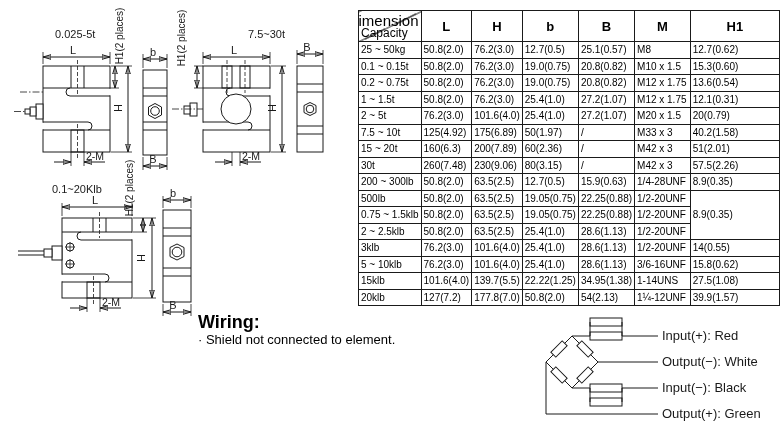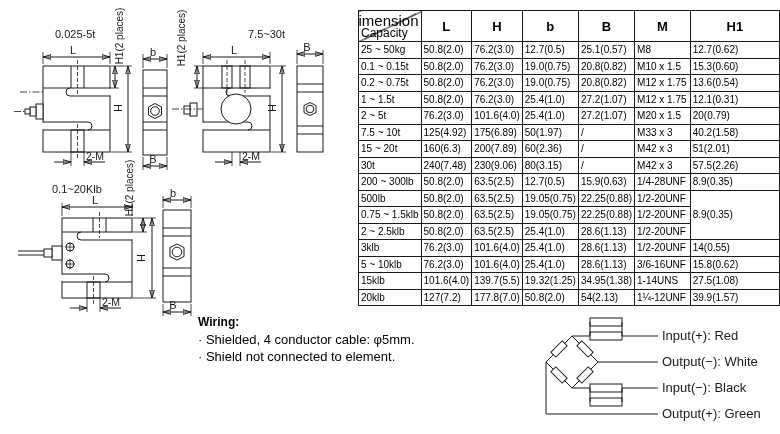--- a/index.html
+++ b/index.html
@@ -35,21 +35,21 @@
       #fff calc(50% - 0.6px),#1a1a1a calc(50% - 0.6px),
       #1a1a1a calc(50% + 0.6px),#fff calc(50% + 0.6px));
   }
   th.diag .d-top{position:absolute;top:1px;right:2px;font-size:15px;font-weight:normal}
   th.diag .d-bot{position:absolute;bottom:1px;left:2px;font-size:12px;font-weight:normal}
   td.cap{padding-left:3px}
   td.h1c{padding-left:14px}
 
   
   .wiring{position:absolute;left:198px;top:314px;width:324px}
-  .wiring .title{font-size:12px;font-weight:bold;line-height:17px}
+  .wiring .title{font-size:18px;font-weight:bold;line-height:17px}
   .wiring .bullet{font-size:13px;line-height:17px;padding-left:13px;text-indent:-13px}
 
   
   .circuit{position:absolute;left:540px;top:316px;width:240px;height:118px}
 </style>
 </head>
 <body>
 
 <svg class="lineart" width="360" height="335" viewBox="0 0 360 335">
   <defs>
@@ -336,21 +336,21 @@
         <td class="cap">15 ~ 20t</td>
         <td>160(6.3)</td>
         <td>200(7.89)</td>
         <td>60(2.36)</td>
         <td>/</td>
         <td>M42 x 3</td>
         <td class="h1c">51(2.01)</td>
       </tr>
       <tr>
         <td class="cap">30t</td>
-        <td>240(7.48)</td>
+        <td>260(7.48)</td>
         <td>230(9.06)</td>
         <td>80(3.15)</td>
         <td>/</td>
         <td>M42 x 3</td>
         <td class="h1c">57.5(2.26)</td>
       </tr>
       <tr>
         <td class="cap">200 ~ 300lb</td>
         <td>50.8(2.0)</td>
         <td>63.5(2.5)</td>
@@ -399,40 +399,39 @@
         <td>101.6(4.0)</td>
         <td>25.4(1.0)</td>
         <td>28.6(1.13)</td>
         <td>3/6-16UNF</td>
         <td class="h1c">15.8(0.62)</td>
       </tr>
       <tr>
         <td class="cap">15klb</td>
         <td>101.6(4.0)</td>
         <td>139.7(5.5)</td>
-        <td>19.32(1.25)</td>
+        <td>22.22(1.25)</td>
         <td>34.95(1.38)</td>
         <td>1-14UNS</td>
         <td class="h1c">27.5(1.08)</td>
       </tr>
       <tr>
         <td class="cap">20klb</td>
         <td>127(7.2)</td>
         <td>177.8(7.0)</td>
         <td>50.8(2.0)</td>
         <td>54(2.13)</td>
         <td>1¼-12UNF</td>
         <td class="h1c">39.9(1.57)</td>
       </tr>
     </tbody>
 </table>
 
 <div class="wiring">
   <div class="title">Wiring:</div>
-  <div class="bullet">· Shielded, 4 conductor cable: φ5mm.</div>
   <div class="bullet">· Shield not connected to element.</div>
 </div>
 
 <div class="circuit">
   <svg class="lineart" width="240" height="118" viewBox="0 0 240 118" style="position:static">
     <g>
       <line x1="32" y1="20" x2="58" y2="46"></line>
       <line x1="58" y1="46" x2="32" y2="72"></line>
       <line x1="32" y1="72" x2="6" y2="46"></line>
       <line x1="6" y1="46" x2="32" y2="20"></line>

